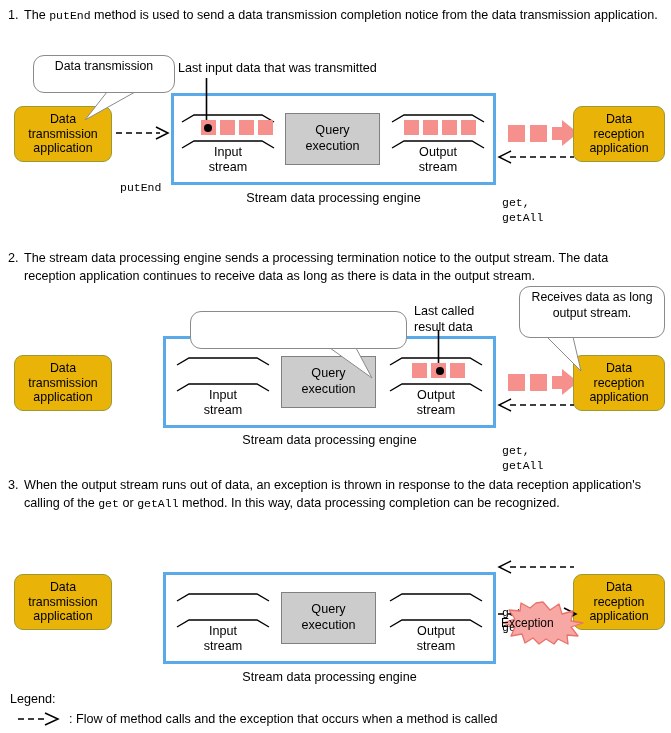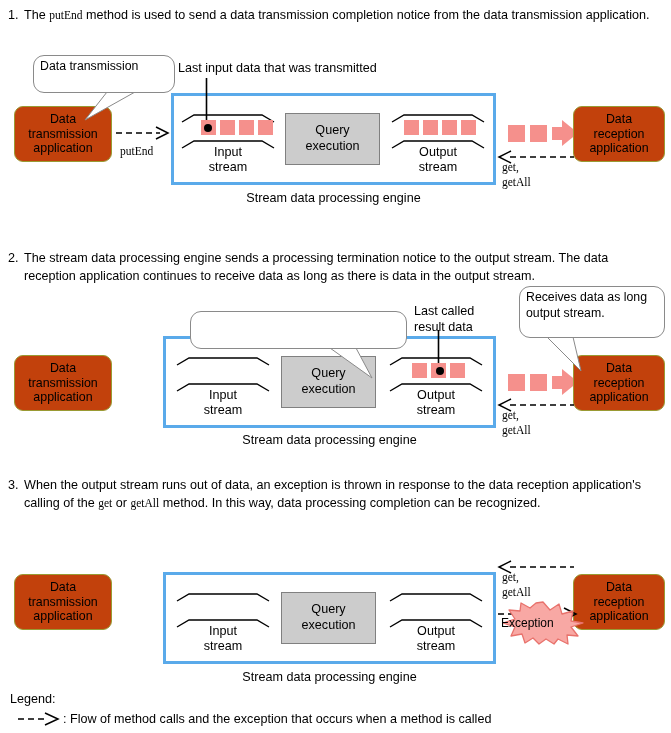--- a/index.html
+++ b/index.html
@@ -5,21 +5,21 @@
   html,body{margin:0;padding:0;}
   body{
     width:671px;height:733px;
     background:#ffffff;
     font-family:"Liberation Sans", sans-serif;
     font-size:12.5px;
     color:#000000;
     position:relative;
     overflow:hidden;
   }
-  .mono{font-family:Liberation Serif, serif;font-size:11.5px;}
+  .mono{font-family:Liberation Mono, monospace;font-size:11.5px;margin-top:36px;}
 
   
   .step{position:absolute;left:8px;width:655px;line-height:1.45;font-size:12.6px;}
   .step .num{position:absolute;left:0;top:0;}
   .step .txt{display:block;padding-left:16px;}
 
   
   .engine{position:absolute;border:3px solid #5aaaea;background:#fff;box-sizing:border-box;}
   .engine-label{position:absolute;text-align:center;font-size:12.6px;white-space:nowrap;}
 
@@ -35,29 +35,29 @@
   .stream svg{position:absolute;left:0;top:0;overflow:visible;}
   .stream .slabel{
     position:absolute;width:100%;text-align:center;line-height:1.22;
     font-size:12.6px;white-space:nowrap;
   }
   .cells{position:absolute;display:flex;gap:4px;}
   .cell{width:15px;height:15px;background:#f5908c;}
 
   
   .appbox{
-    position:absolute;background:#c2410c;border:1px solid #9a9a33;border-radius:9px;
+    position:absolute;background:#eab308;border:1px solid #9a9a33;border-radius:9px;
     box-sizing:border-box;display:flex;align-items:center;justify-content:center;
     text-align:center;line-height:1.2;font-size:12.4px;
   }
 
   
   .callout{
     position:absolute;background:#fff;border:1px solid #8a8a8a;border-radius:11px;
-    box-sizing:border-box;text-align:left;line-height:1.28;font-size:12.3px;
+    box-sizing:border-box;text-align:center;line-height:1.28;font-size:12.3px;
     padding:3px 6px;z-index:6;
   }
   .tail{position:absolute;z-index:5;overflow:visible;}
 
   
   .dash{position:absolute;overflow:visible;}
 
   
   .pinkflow{position:absolute;display:flex;align-items:center;gap:5px;}
   .pinkflow .pc{width:17px;height:17px;background:#f5908c;}
@@ -358,19 +358,19 @@
 </svg>
 
 <div class="burst" style="left:501px;top:601px;width:84px;height:44px;">
   <svg width="84" height="44" viewBox="0 0 84 44">
     <polygon points="42,1 49,9 58,3 61,13 72,10 70,20 82,22 70,26 77,35 66,34 67,43 57,38 53,43 45,38 38,43 32,37 24,42 21,33 10,35 14,26 2,22 14,18 8,9 19,10 20,2 29,7 35,2" fill="#f8a8a4" stroke="#e8726c" stroke-width="1.3" stroke-linejoin="round"></polygon>
   </svg>
   <div class="btext">Exception</div>
 </div>
 
 <div class="legend" style="left:10px;top:692px;">Legend:</div>
-<div class="legend" style="left:18px;top:712px;display:flex;align-items:flex-end;gap:3px;">
+<div class="legend" style="left:18px;top:712px;display:flex;align-items:flex-end;gap:9px;">
   <svg width="42" height="14" style="overflow:visible;">
     <line x1="0" y1="7" x2="30" y2="7" stroke="#000" stroke-width="1.5" stroke-dasharray="6,4"></line>
     <polyline points="27,1 40,7 27,13" fill="none" stroke="#000" stroke-width="1.5"></polyline>
   </svg>
   <span>: Flow of method calls and the exception that occurs when a method is called</span>
 </div>
 
 </body></html>

